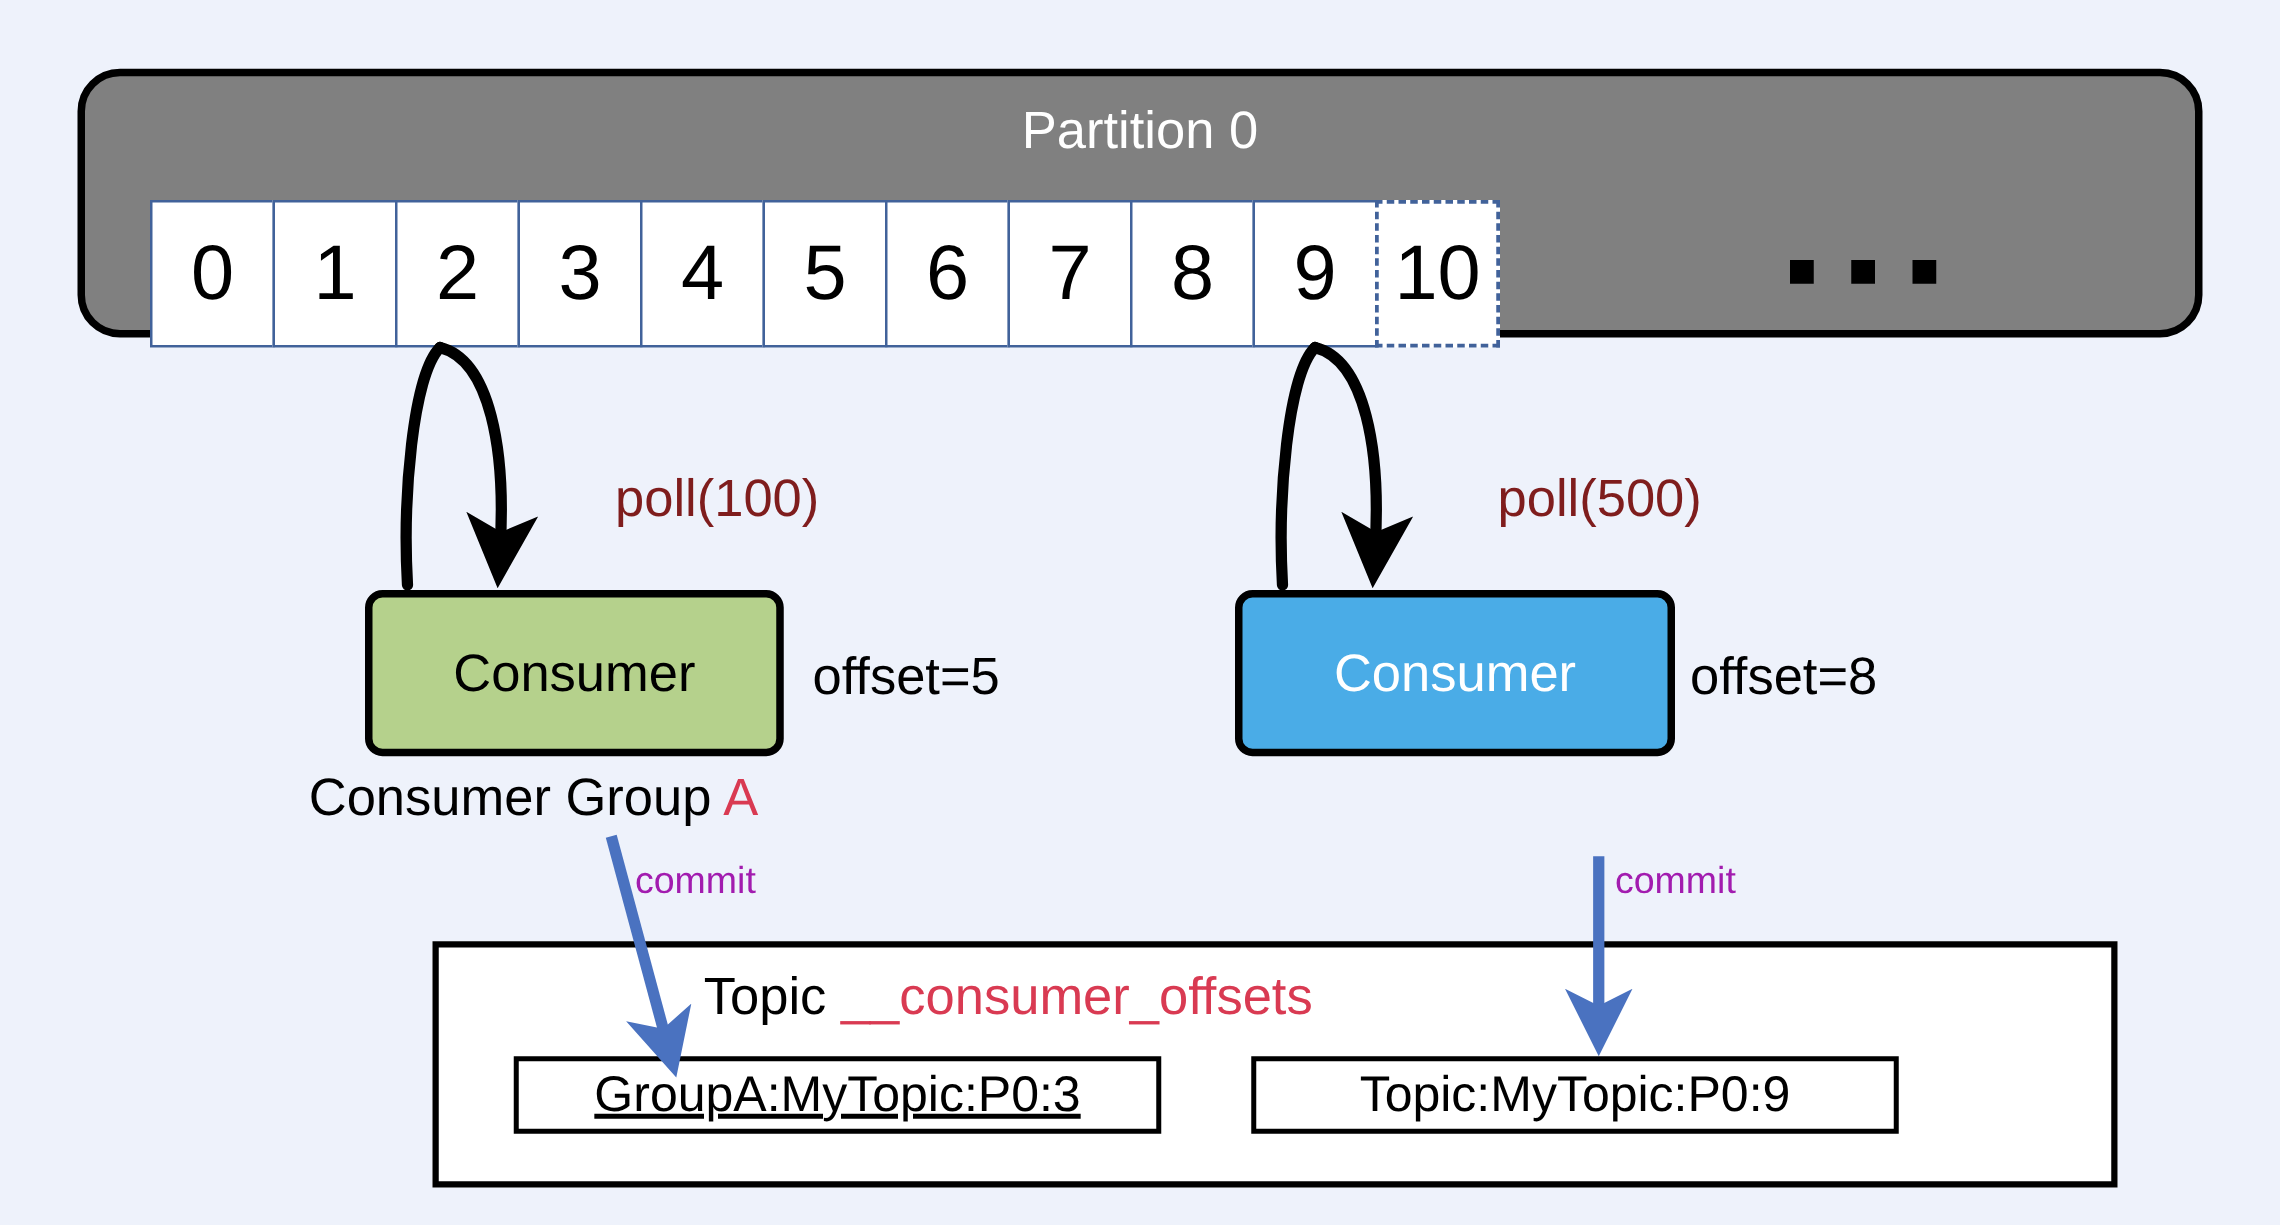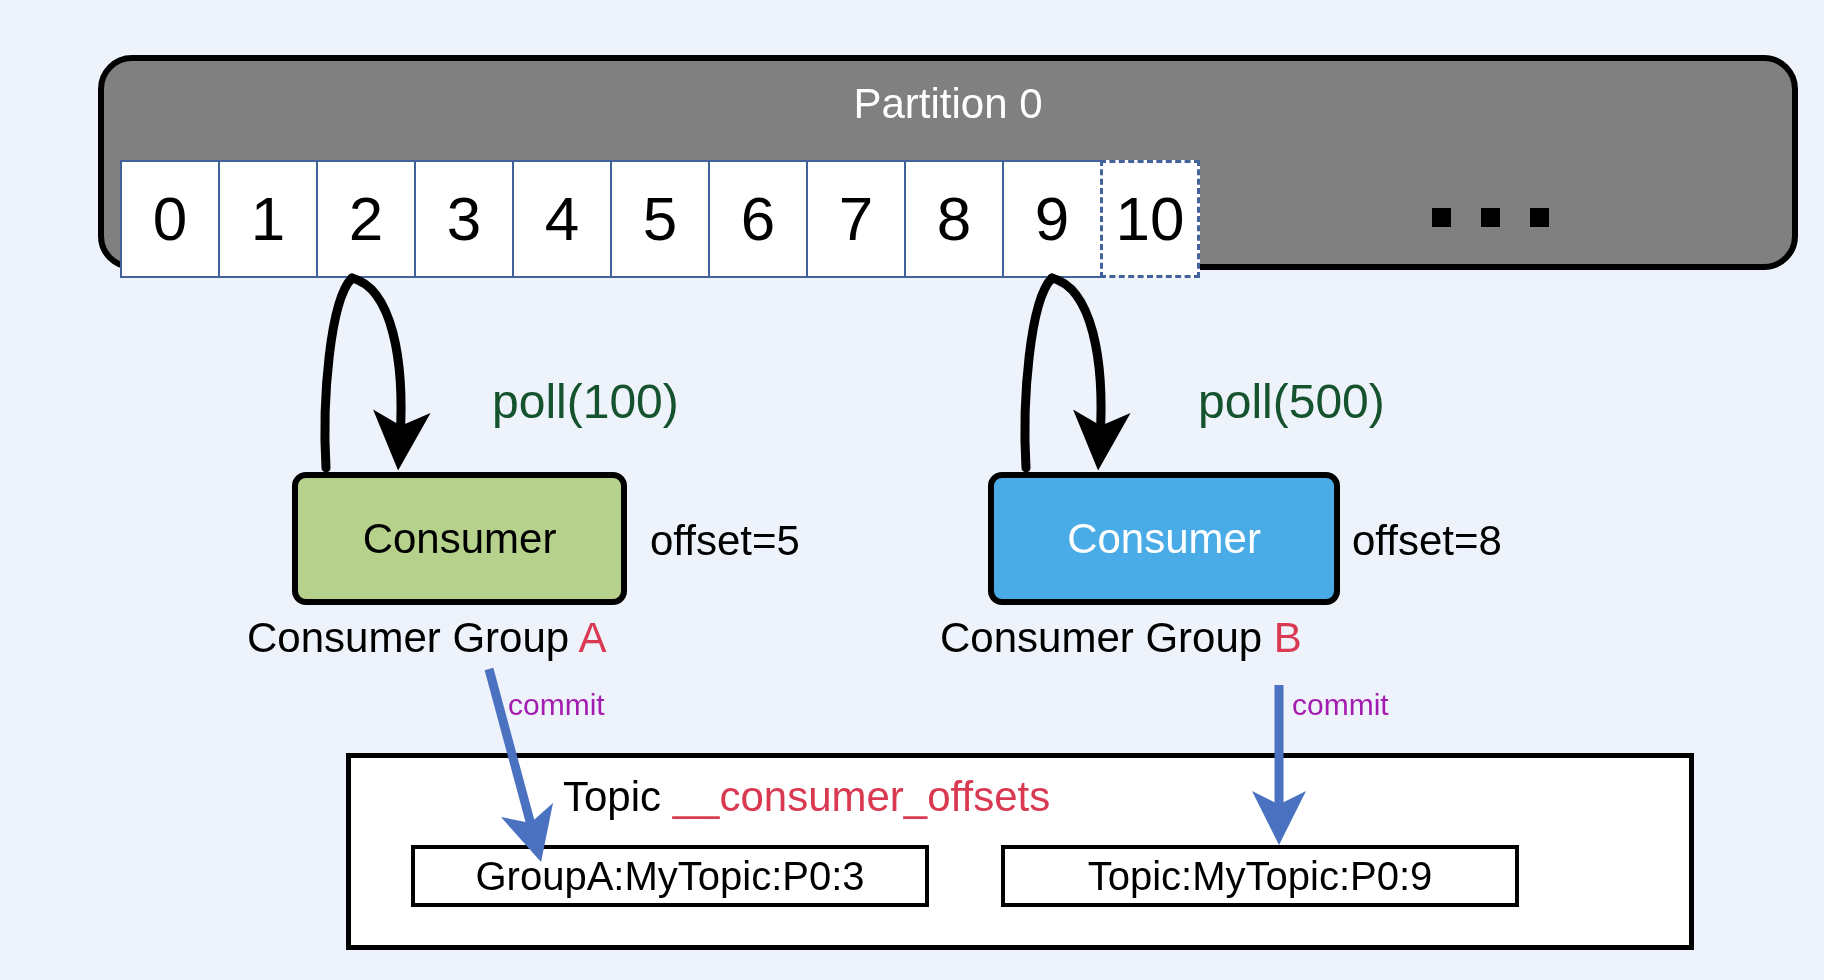--- a/index.html
+++ b/index.html
@@ -20,21 +20,20 @@
   #partition-box {
     position: absolute;
     left: 62px;
     top: 55px;
     width: 1700px;
     height: 215px;
     background: #808080;
     border: 6px solid #000;
     border-radius: 34px;
     box-sizing: border-box;
-    margin-left: 36px;
   }
   #partition-title {
     position: absolute;
     left: 0;
     top: 18px;
     width: 100%;
     text-align: center;
     color: #ffffff;
     font-size: 42px;
     line-height: 50px;
@@ -124,22 +123,22 @@
     color: #000;
     white-space: nowrap;
     line-height: 1;
   }
   #group-label-a { left: 247px; top: 617px; }
   #group-label-b { left: 940px; top: 617px; }
   .group-letter { color: #d93a52; }
 
   .poll-label {
     position: absolute;
-    font-size: 48px;
-    color: #14532d;
+    font-size: 42px;
+    color: #7f1d1d;
     white-space: nowrap;
     line-height: 1;
   }
   #poll-label-a { left: 492px; top: 378px; }
   #poll-label-b { left: 1198px; top: 378px; }
 
   .commit-label {
     position: absolute;
     font-size: 30px;
     color: #a21caf;
@@ -180,21 +179,21 @@
     box-sizing: border-box;
     height: 62px;
     display: flex;
     align-items: center;
     justify-content: center;
     font-size: 40px;
     color: #000;
     white-space: nowrap;
     padding: 0 8px;
   }
-  #offsets-entry-a { left: 60px; top: 87px; width: 518px; }
+  #offsets-entry-a { left: 60px; top: 87px; width: 518px; text-decoration: underline; }
   #offsets-entry-b { left: 650px; top: 87px; width: 518px; }
 
   
   #arrow-layer {
     position: absolute;
     left: 0;
     top: 0;
     width: 1824px;
     height: 980px;
     pointer-events: none;
@@ -234,21 +233,20 @@
   </div>
   <div id="offset-label-a" class="offset-label">offset=5</div>
   <div id="group-label-a" class="group-label"><span>Consumer Group </span><span class="group-letter">A</span></div>
   <div id="poll-label-a" class="poll-label">poll(100)</div>
   <div id="commit-label-a" class="commit-label">commit</div>
 
   <div id="consumer-b-box" class="consumer-box">
     <span>Consumer</span>
   </div>
   <div id="offset-label-b" class="offset-label">offset=8</div>
-  <div id="group-label-b" class="group-label"><span>Consumer Group </span><span class="group-letter">B</span></div>
   <div id="poll-label-b" class="poll-label">poll(500)</div>
   <div id="commit-label-b" class="commit-label">commit</div>
 
   <div id="topic-box">
     <div id="topic-title"><span>Topic </span><span class="topic-name">__consumer_offsets</span></div>
     <div id="offsets-entry-a" class="offsets-entry">GroupA:MyTopic:P0:3</div>
     <div id="offsets-entry-b" class="offsets-entry">Topic:MyTopic:P0:9</div>
   </div>
 
   <svg id="arrow-layer" viewBox="0 0 1824 980">

